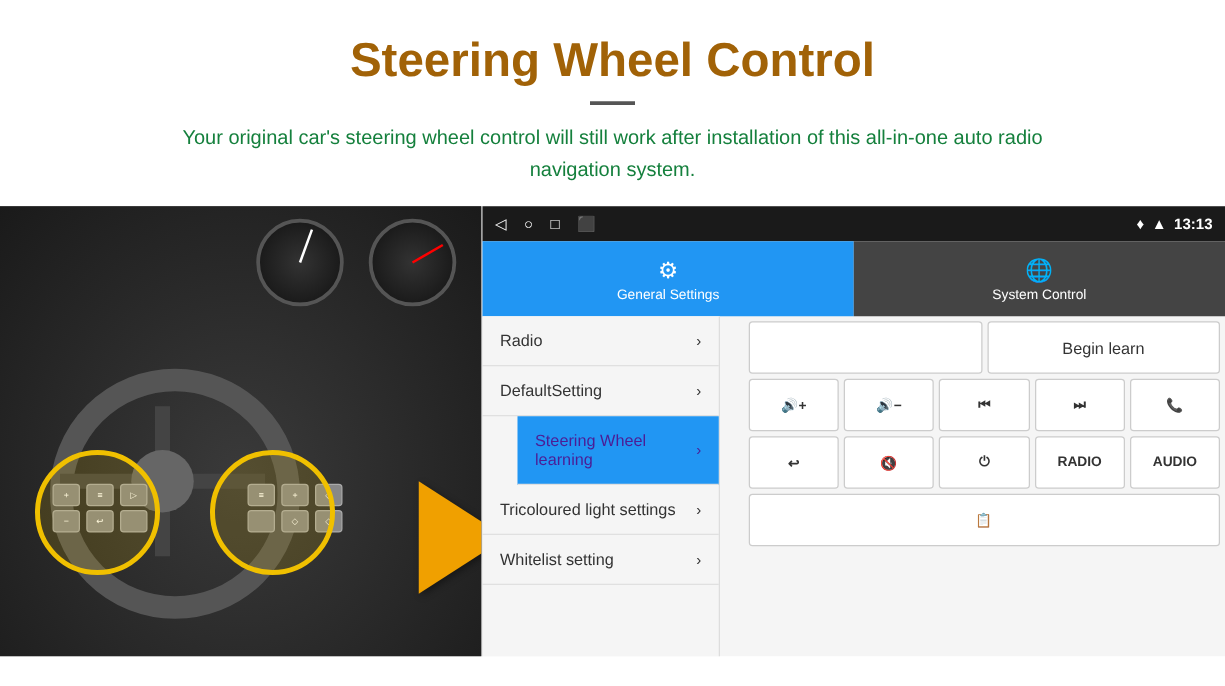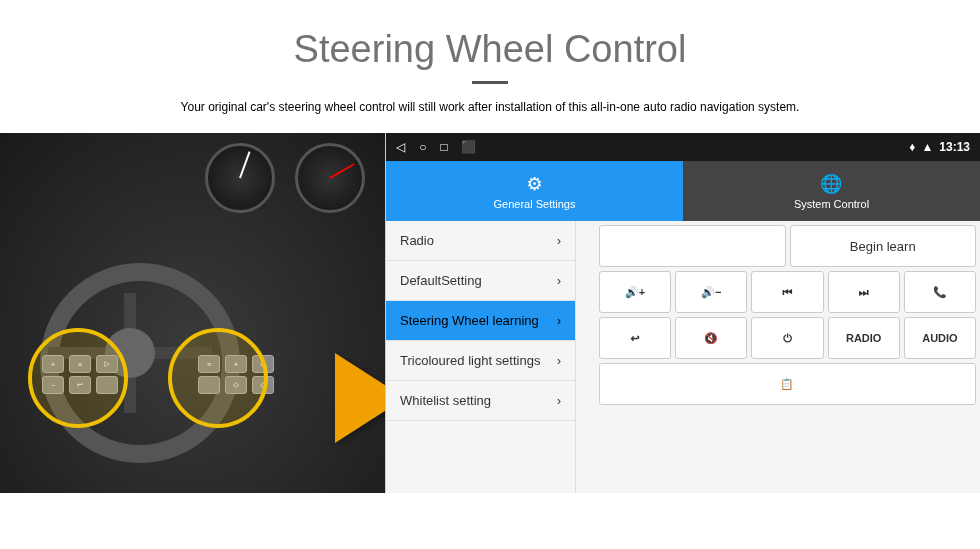--- a/index.html
+++ b/index.html
@@ -14,34 +14,34 @@
       width: 980px;
       background: #fff;
     }
     
     .header {
       text-align: center;
       padding: 28px 60px 16px;
     }
     .header h1 {
       font-size: 38px;
-      font-weight: 400;
-      color: #737373;
+      font-weight: 700;
+      color: #a16207;
       margin-bottom: 10px;
       text-align: center;
     }
     .header-divider {
       width: 36px;
       height: 3px;
       background: #555;
       margin: 0 auto 14px;
     }
     .header p {
-      font-size: 12px;
-      color: #000000;
+      font-size: 16px;
+      color: #15803d;
       line-height: 1.6;
       max-width: 760px;
       margin: 0 auto;
     }
 
     
     .main-content {
       display: flex;
       width: 100%;
       height: 360px;
@@ -273,21 +273,22 @@
       align-items: center;
       justify-content: space-between;
       padding: 12px 14px;
       border-bottom: 1px solid #e0e0e0;
       font-size: 13px;
       color: #333;
       cursor: pointer;
     }
     .menu-item.active {
       background: #2196F3;
-      color: #000000;
+      color: #4c1d95;
+      margin-left: 28px;
     }
     .menu-item .chevron {
       font-size: 12px;
     }
     
     .control-panel {
       flex: 1;
       padding: 4px;
       display: flex;
       flex-direction: column;

